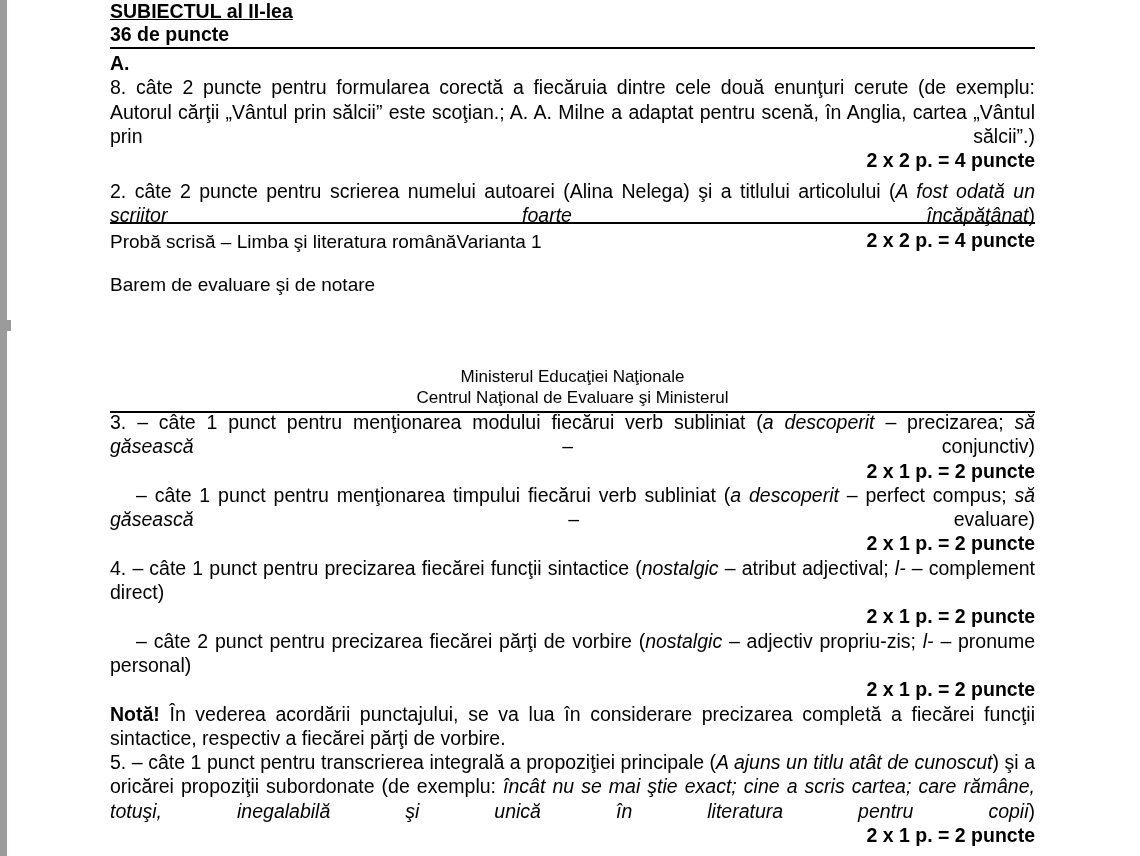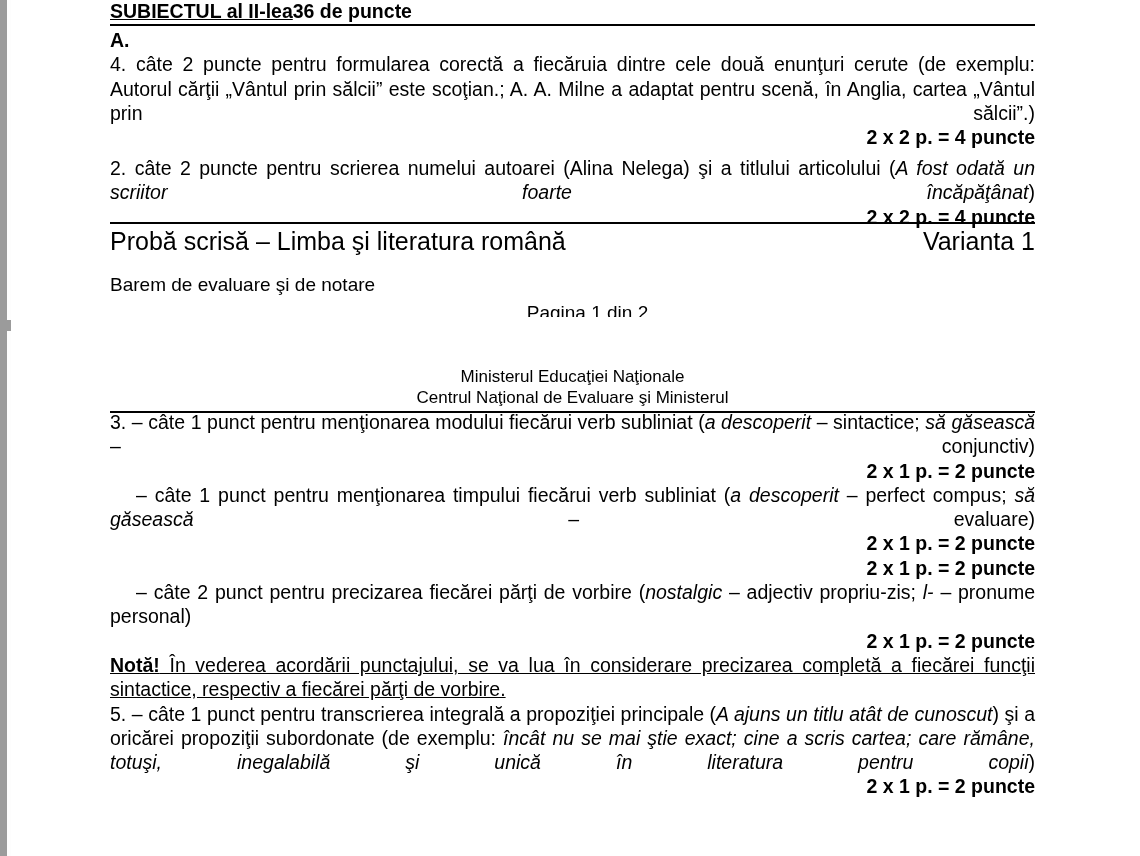--- a/index.html
+++ b/index.html
@@ -77,20 +77,21 @@
 
   
   .heading-row {
     display: flex;
     align-items: baseline;
     font-size: 19.5px;
     line-height: 23px;
     font-weight: bold;
     border-bottom: 2px solid #000;
     padding-bottom: 1px;
+    flex-direction: column;
   }
   .heading-row .left  { text-decoration: underline; }
   .heading-row .right { }
 
   
   .row-split {
     display: flex;
     justify-content: space-between;
     align-items: baseline;
     font-size: 19.5px;
@@ -109,22 +110,22 @@
   .indent { display: inline-block; width: 26px; }
 
   
   .footer-rule {
     border-top: 2px solid #000;
     margin: 0;
     height: 0;
   }
   .footer-line {
     display: flex;
-    justify-content: space-between;
-    font-size: 25px;
+    justify-content: flex-start;
+    font-size: 19px;
     line-height: 23px;
   }
   .footer-sub { font-size: 19px; line-height: 23px; margin-top: 20px; }
   .footer-page {
     font-size: 19px;
     line-height: 23px;
     text-align: center;
     padding-left: 30px;
   }
 
@@ -147,21 +148,21 @@
   <div class="content" style="top:0px;">
 
     <div class="heading-row">
       <span class="left">SUBIECTUL al II-lea</span>
       <span class="right">36 de puncte</span>
     </div>
 
     <div class="ln b" style="margin-top:2px;">A.</div>
 
     <div>
-      <div class="ln just"><span>4. câte 2 puncte pentru formularea corectă a fiecăruia dintre cele două enunţuri cerute (</span><span class="u">de exemplu</span><span>: Autorul cărţii „Vântul prin sălcii” este scoţian.; A. A. Milne a adaptat pentru scenă, în Anglia, cartea „Vântul prin sălcii”.)</span></div>
+      <div class="ln just"><span>8. câte 2 puncte pentru formularea corectă a fiecăruia dintre cele două enunţuri cerute (</span><span class="u">de exemplu</span><span>: Autorul cărţii „Vântul prin sălcii” este scoţian.; A. A. Milne a adaptat pentru scenă, în Anglia, cartea „Vântul prin sălcii”.)</span></div>
       <div class="row-split">
         <span class="seg-l">&nbsp;</span>
         <span class="seg-r">2 x 2 p. = 4 puncte</span>
       </div>
     </div>
 
     <div style="margin-top:-24.3px;">
       <div class="ln just" style="margin-top:31px;"><span>2. câte 2 puncte pentru scrierea numelui autoarei (Alina Nelega) şi a titlului articolului (</span><span class="i">A fost odată un scriitor foarte încăpăţânat</span><span>)</span></div>
       <div class="row-split">
         <span class="seg-l">&nbsp;</span>
@@ -171,63 +172,63 @@
 
   </div>
 
   <div class="content" style="top:222px;">
     <div class="footer-rule"></div>
     <div class="footer-line" style="margin-top:6px;">
       <span>Probă scrisă – Limba şi literatura română</span>
       <span>Varianta 1</span>
     </div>
     <div class="footer-sub">Barem de evaluare şi de notare</div>
-    <div class="footer-page" style="margin-top:5px;">Pagina 1 din 2</div>
   </div>
 
 </div>
 
 <div class="page" id="page-2">
 
   <div class="content" style="top:50px;">
     <div class="doc-header">Ministerul Educaţiei Naţionale</div>
     <div class="doc-header">Centrul Naţional de Evaluare şi Ministerul</div>
     <div class="rule" style="margin-top:3px;"></div>
   </div>
 
   <div class="content" style="top:93px;">
 
     <div>
-      <div class="ln just"><span>3. – câte 1 punct pentru menţionarea modului fiecărui verb subliniat (</span><span class="i">a descoperit</span><span> – sintactice; </span><span class="i">să găsească</span><span> – conjunctiv)</span></div>
+      <div class="ln just"><span>3. – câte 1 punct pentru menţionarea modului fiecărui verb subliniat (</span><span class="i">a descoperit</span><span> – precizarea; </span><span class="i">să găsească</span><span> – conjunctiv)</span></div>
       <div class="row-split">
         <span class="seg-l">&nbsp;</span>
         <span class="seg-r">2 x 1 p. = 2 puncte</span>
       </div>
 
       <div class="ln just" style="margin-top:-24.3px;padding-top:24.3px;"><span class="indent"></span><span>– câte 1 punct pentru menţionarea timpului fiecărui verb subliniat (</span><span class="i">a descoperit</span><span> – perfect compus; </span><span class="i">să găsească</span><span> – evaluare)</span></div>
       <div class="row-split">
         <span class="seg-l">&nbsp;</span>
         <span class="seg-r">2 x 1 p. = 2 puncte</span>
       </div>
     </div>
 
     <div style="margin-top:-24.3px;padding-top:24.3px;">
+      <div class="ln just"><span>4. – câte 1 punct pentru precizarea fiecărei funcţii sintactice (</span><span class="i">nostalgic</span><span> – atribut adjectival; </span><span class="i">l-</span><span> – complement direct)</span></div>
       <div class="row-split">
         <span class="seg-l">&nbsp;</span>
         <span class="seg-r">2 x 1 p. = 2 puncte</span>
       </div>
 
       <div class="ln just" style="margin-top:-24.3px;padding-top:24.3px;"><span class="indent"></span><span>– câte 2 punct pentru precizarea fiecărei părţi de vorbire (</span><span class="i">nostalgic</span><span> – adjectiv propriu-zis; </span><span class="i">l-</span><span> – pronume personal)</span></div>
       <div class="row-split">
         <span class="seg-l">&nbsp;</span>
         <span class="seg-r">2 x 1 p. = 2 puncte</span>
       </div>
     </div>
 
-    <div class="ln just-normal" style="margin-top:-24.3px;padding-top:24.3px;text-decoration:underline;"><span class="b">Notă!</span><span> În vederea acordării punctajului, se va lua în considerare precizarea completă a fiecărei funcţii sintactice, respectiv a fiecărei părţi de vorbire.</span></div>
+    <div class="ln just-normal" style="margin-top:-24.3px;padding-top:24.3px;"><span class="b">Notă!</span><span> În vederea acordării punctajului, se va lua în considerare precizarea completă a fiecărei funcţii sintactice, respectiv a fiecărei părţi de vorbire.</span></div>
 
     <div>
       <div class="ln just"><span>5. – câte 1 punct pentru transcrierea integrală a propoziţiei principale (</span><span class="i">A ajuns un titlu atât de cunoscut</span><span>) şi a oricărei propoziţii subordonate (</span><span class="u">de exemplu</span><span>: </span><span class="i">încât nu se mai ştie exact; cine a scris cartea; care rămâne, totuşi, inegalabilă şi unică în literatura pentru copii</span><span>)</span></div>
       <div class="row-split">
         <span class="seg-l">&nbsp;</span>
         <span class="seg-r">2 x 1 p. = 2 puncte</span>
       </div>
 
       <div class="ln just" style="margin-top:-24.3px;padding-top:24.3px;"><span class="indent"></span></div>
 

